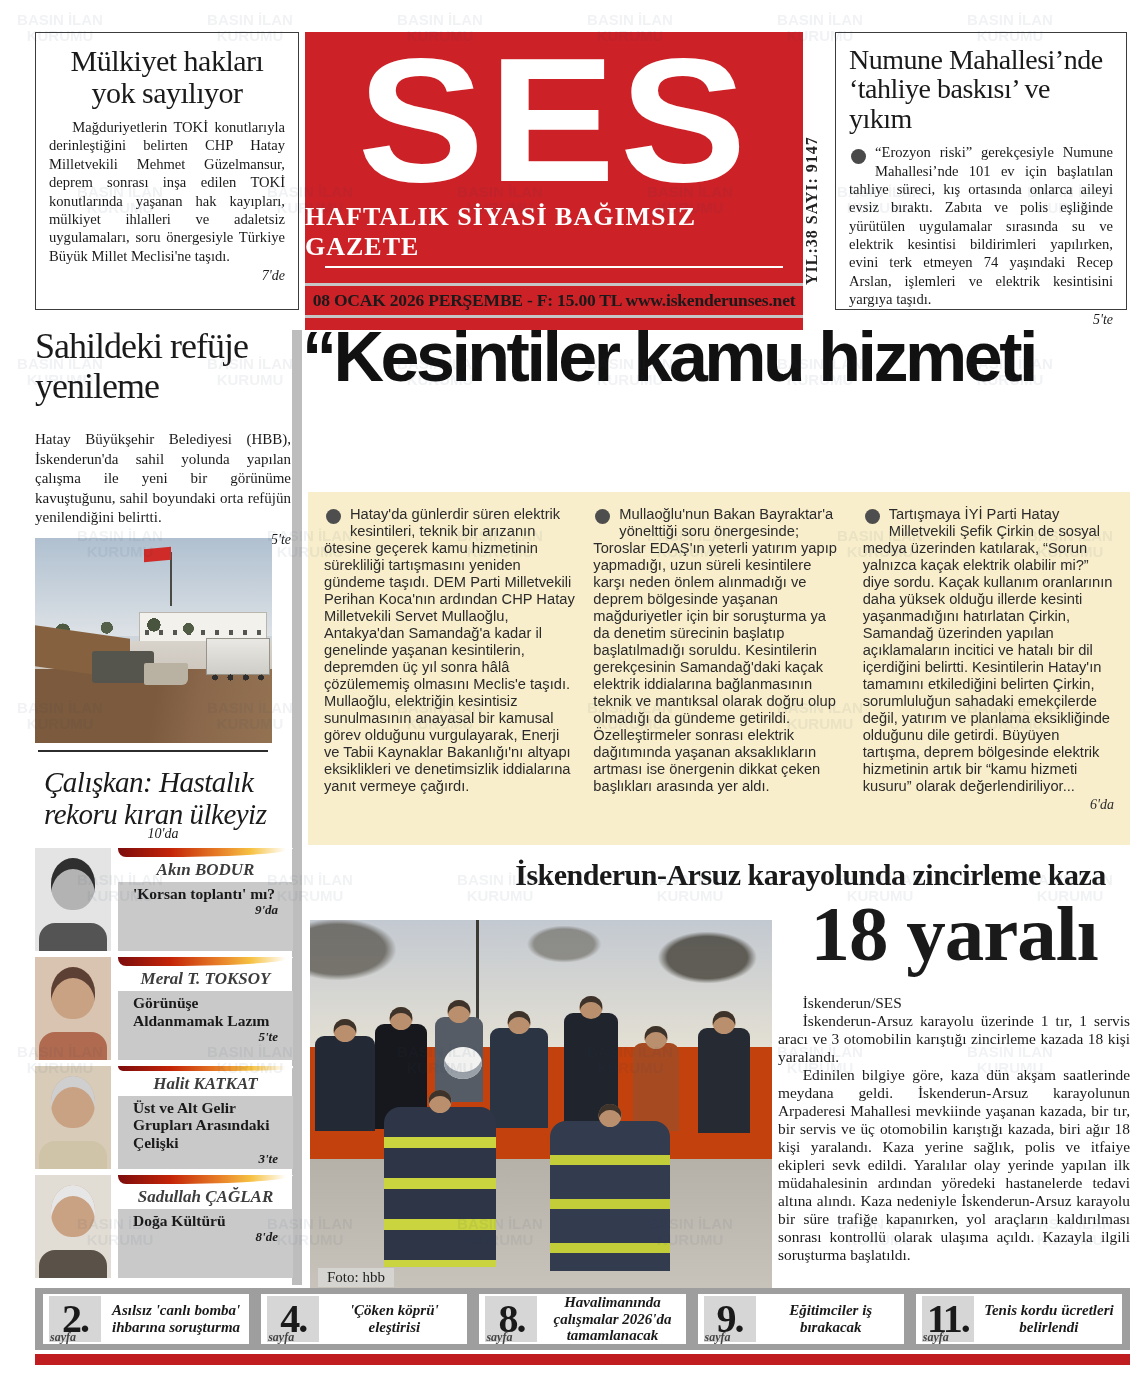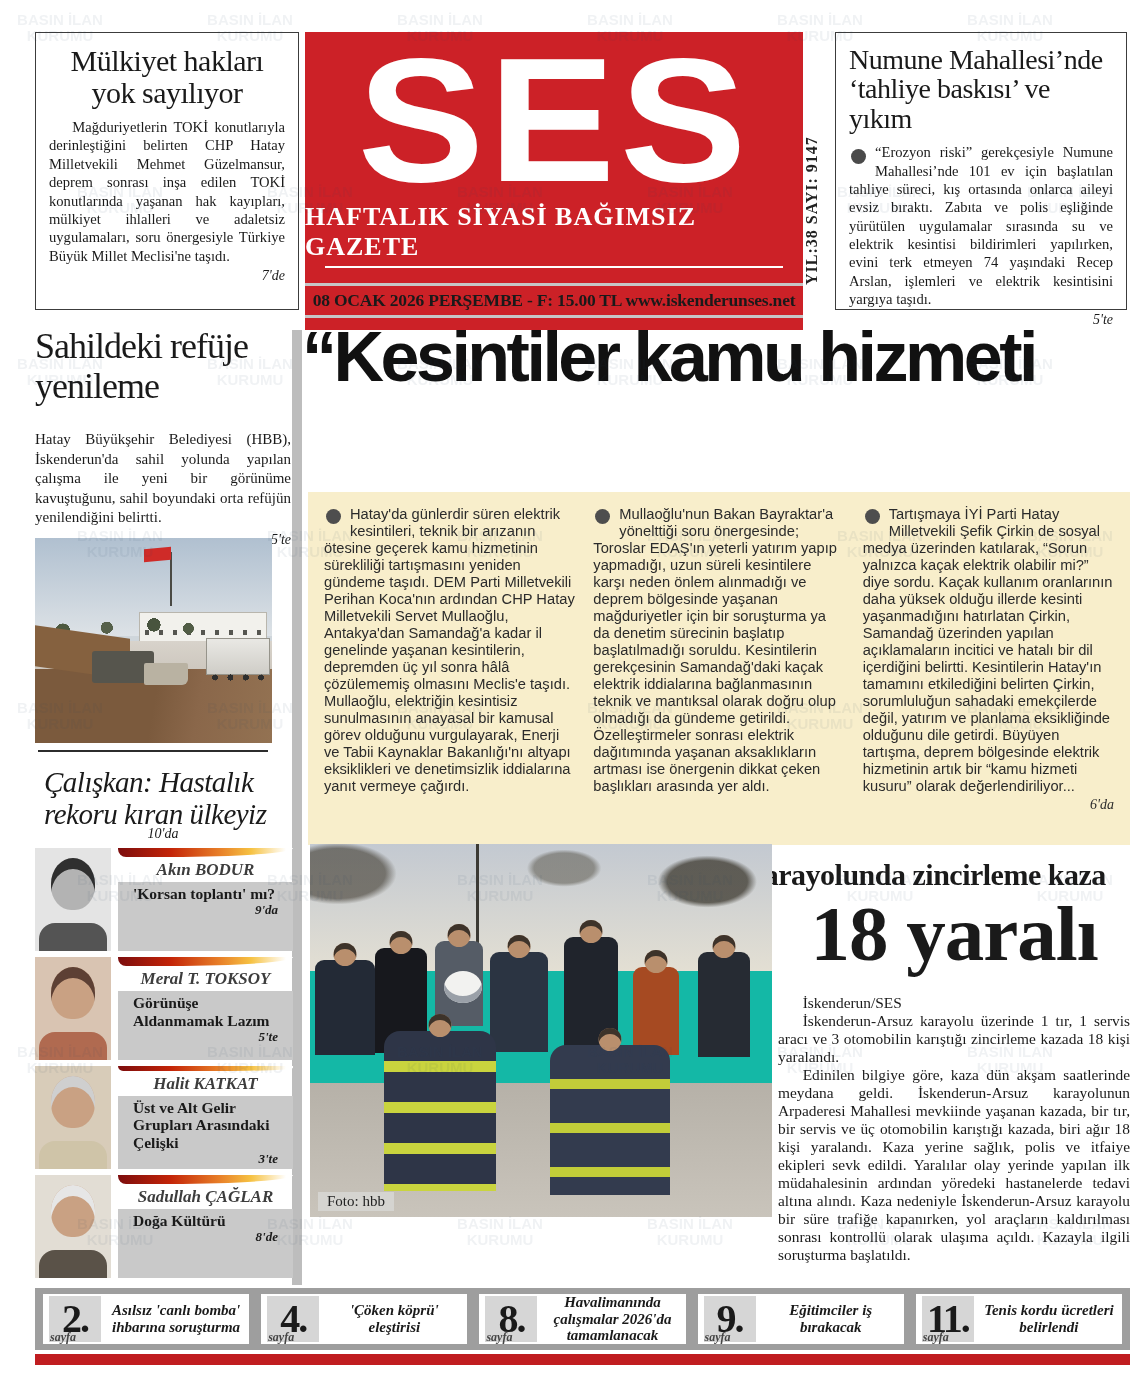--- a/index.html
+++ b/index.html
@@ -55,21 +55,21 @@
   
   #main-headline{left:302px;top:318px;width:832px;font-family:"Liberation Sans",sans-serif;font-weight:bold;
        font-size:70px;line-height:1.12;letter-spacing:-3.5px;color:#111;}
   #story-box{left:308px;top:492px;width:822px;height:353px;background:#f8eecb;box-sizing:border-box;
        padding:14px 16px;display:flex;gap:18px;font-family:"Liberation Sans",sans-serif;}
   .story-col{flex:1;font-size:14.7px;line-height:1.155;color:#2b2b2b;}
   .story-col .bullet{background:#4e4e4e;margin-top:3px;}
   .story-col .page-ref{font-family:"Liberation Serif",serif;}
   
   #kicker{left:488px;top:858px;width:645px;text-align:center;font-weight:bold;font-size:30px;letter-spacing:-0.5px;}
-  #photo-kaza{left:310px;top:844px;width:462px;height:373px;overflow:hidden;background:#14b8a6;}
+  #photo-kaza{left:310px;top:920px;width:462px;height:373px;overflow:hidden;background:#c2410c;}
   .fig{position:absolute;border-radius:9px 9px 0 0;}
   .fig::before{content:"";position:absolute;top:-17px;left:50%;transform:translateX(-50%);
        width:23px;height:23px;border-radius:50%;background:#b98f6d;box-shadow:inset 0 6px 0 rgba(20,20,20,.75);}
   #k-caption{position:absolute;left:8px;bottom:6px;background:rgba(214,214,209,0.92);
        padding:1px 9px;font-size:15px;color:#222;}
   #accident-headline{left:778px;top:894px;width:352px;text-align:center;font-weight:bold;font-size:79px;
        line-height:1;letter-spacing:-1px;}
   #accident-body{left:778px;top:994px;width:352px;font-size:15.4px;line-height:1.17;text-align:justify;}
   #accident-body p{margin:0;text-indent:1.6em;}
   #accident-body p.byline{text-indent:1.6em;margin-bottom:0;}

